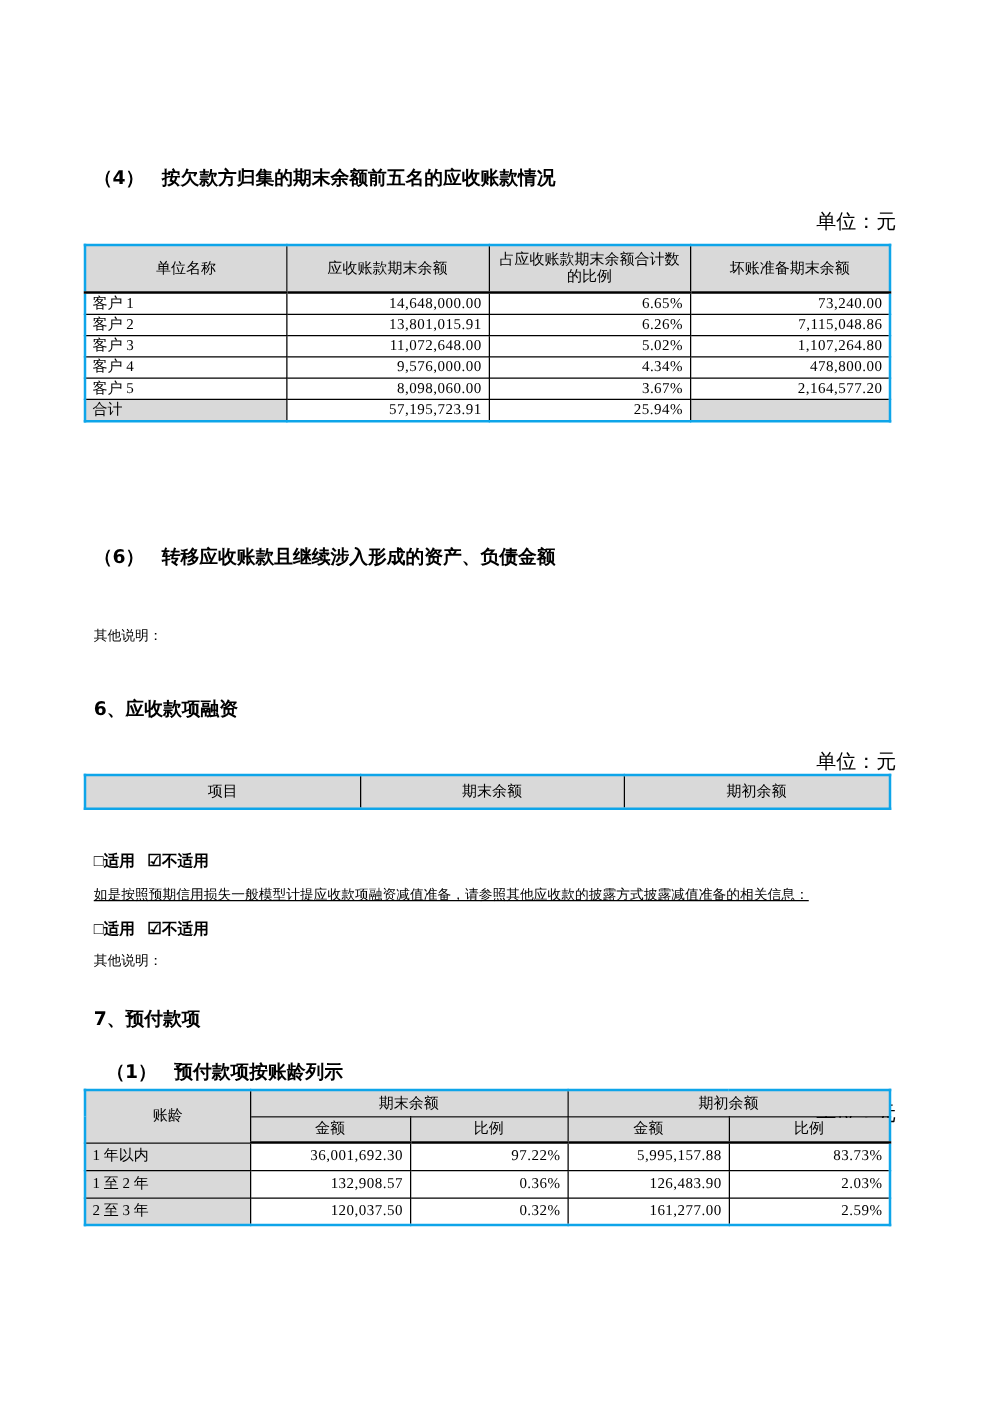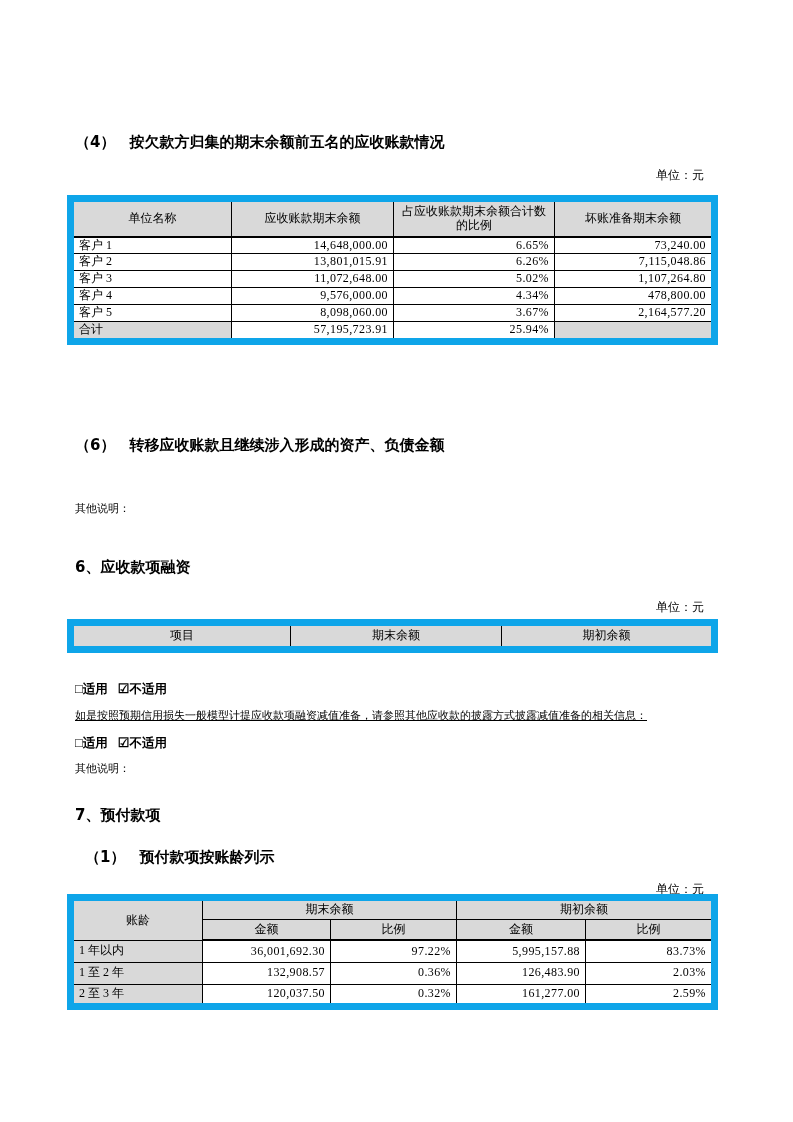--- a/index.html
+++ b/index.html
@@ -23,32 +23,32 @@
     white-space: nowrap;
   }
   .heading .hnum { margin-right: 14px; }
   .subheading { left: 85px; }
   .bodytext {
     left: 75px;
     font-size: 11px;
     white-space: nowrap;
   }
   .unit-label {
-    left: 60px;
+    left: 73px;
     width: 644px;
     text-align: right;
-    font-size: 12px;
+    font-size: 16px;
   }
   table {
     position: absolute;
     left: 67px;
     width: 644px;
     border-collapse: collapse;
     table-layout: fixed;
-    border: 7px solid #0ea5e9;
+    border: 2px solid #0ea5e9;
   }
   td {
     border: 1px solid #000;
     font-size: 12px;
     line-height: 1.15;
     overflow: hidden;
     vertical-align: middle;
     padding: 1px 5px;
   }
   td.hdr {
@@ -173,21 +173,21 @@
   <div class="abs bodytext" style="top:761px;">其他说明：</div>
 
   <div class="abs heading" style="top:806px;">7、预付款项</div>
 
   <div class="abs heading subheading" style="top:848px;">
     <span class="hnum">（1）</span><span>预付款项按账龄列示</span>
   </div>
 
   <div class="abs unit-label" style="top:881px;">单位：元</div>
 
-  <table id="table-prepay" style="top:894px;">
+  <table id="table-prepay" style="top:871px;">
     <colgroup>
       <col style="width:132px">
         <col style="width:128px">
         <col style="width:126px">
         <col style="width:129px">
         <col style="width:129px">
     </colgroup>
     <tbody>
         <tr class="h1">
       <td class="hdr" rowspan="2">账龄</td>

